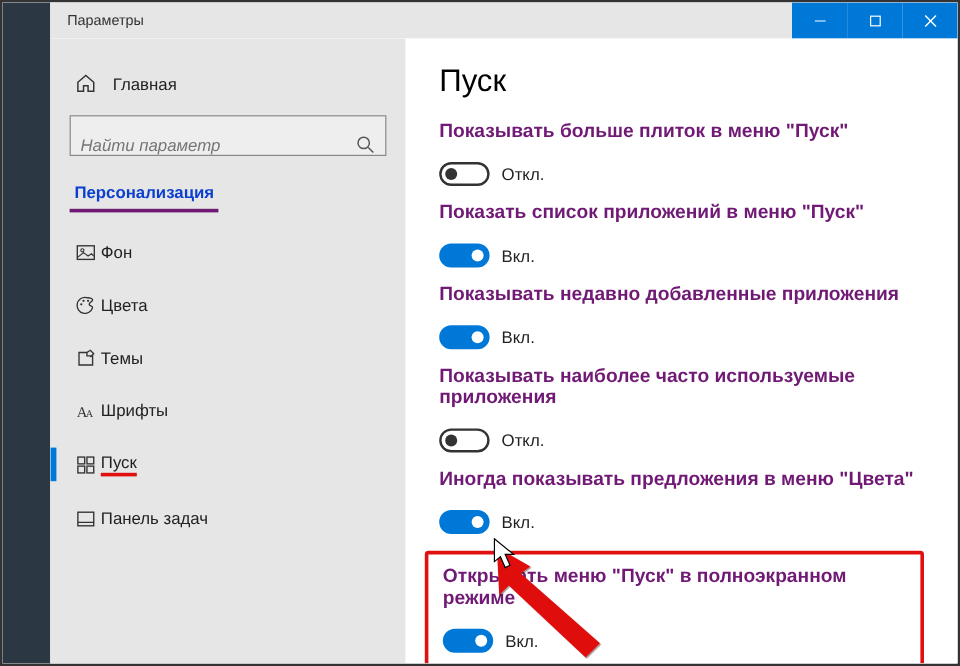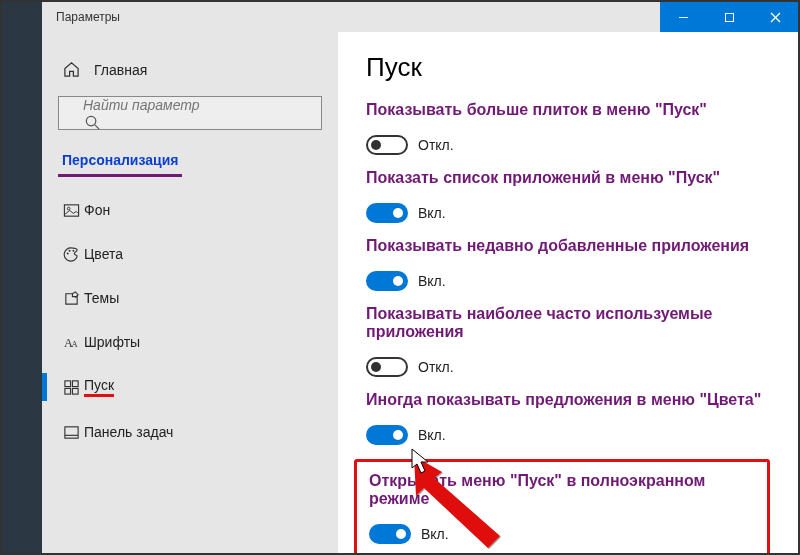--- a/index.html
+++ b/index.html
@@ -82,27 +82,26 @@
   .icon {
     width: 18px; height: 18px;
     display: inline-flex;
     align-items: center;
     justify-content: center;
     flex-shrink: 0;
   }
   .icon svg { width: 17px; height: 17px; }
   .search-box {
     display: flex;
-    align-items: flex-start;
+    align-items: flex-end;
     height: 34px;
     border: 1px solid #888;
     background: #eee;
-    padding: 0 24px;
+    padding: 0 8px;
     margin-bottom: 18px;
-    flex-direction: column;
   }
   .search-box input {
     flex: 1;
     border: none;
     background: transparent;
     font-size: 14px;
     font-style: italic;
     color: #666;
     outline: none;
   }

